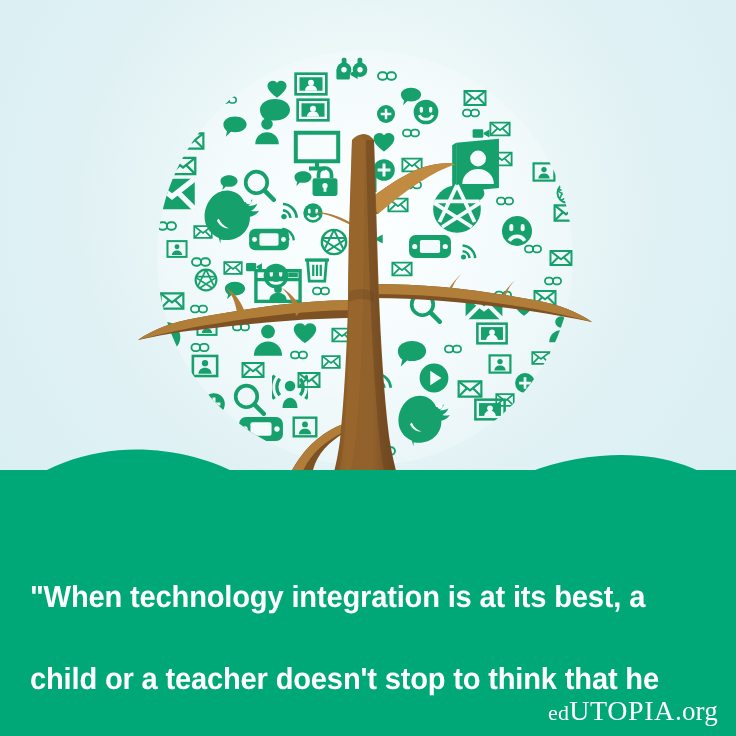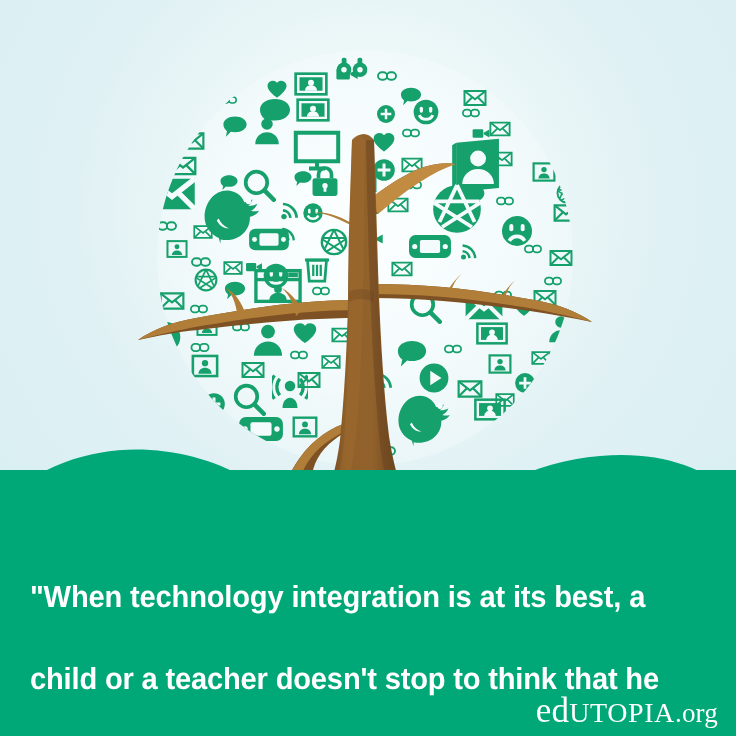--- a/index.html
+++ b/index.html
@@ -53,21 +53,21 @@
     position: absolute;
     right: 18px;
     bottom: 8px;
     color: #ffffff;
     font-family: "Liberation Serif", serif;
     font-size: 27px;
     line-height: 30px;
     white-space: nowrap;
     letter-spacing: 0.2px;
   }
-  #logo .lo-a { font-size: 35px; }
+  #logo .lo-a { font-size: 22px; }
   #logo .lo-b { font-size: 28px; letter-spacing: 0.6px; }
   #logo .lo-c { font-size: 27px; }
 </style>
 </head>
 <body>
 
 <div id="poster">
 
   <div id="sky"></div>
 

